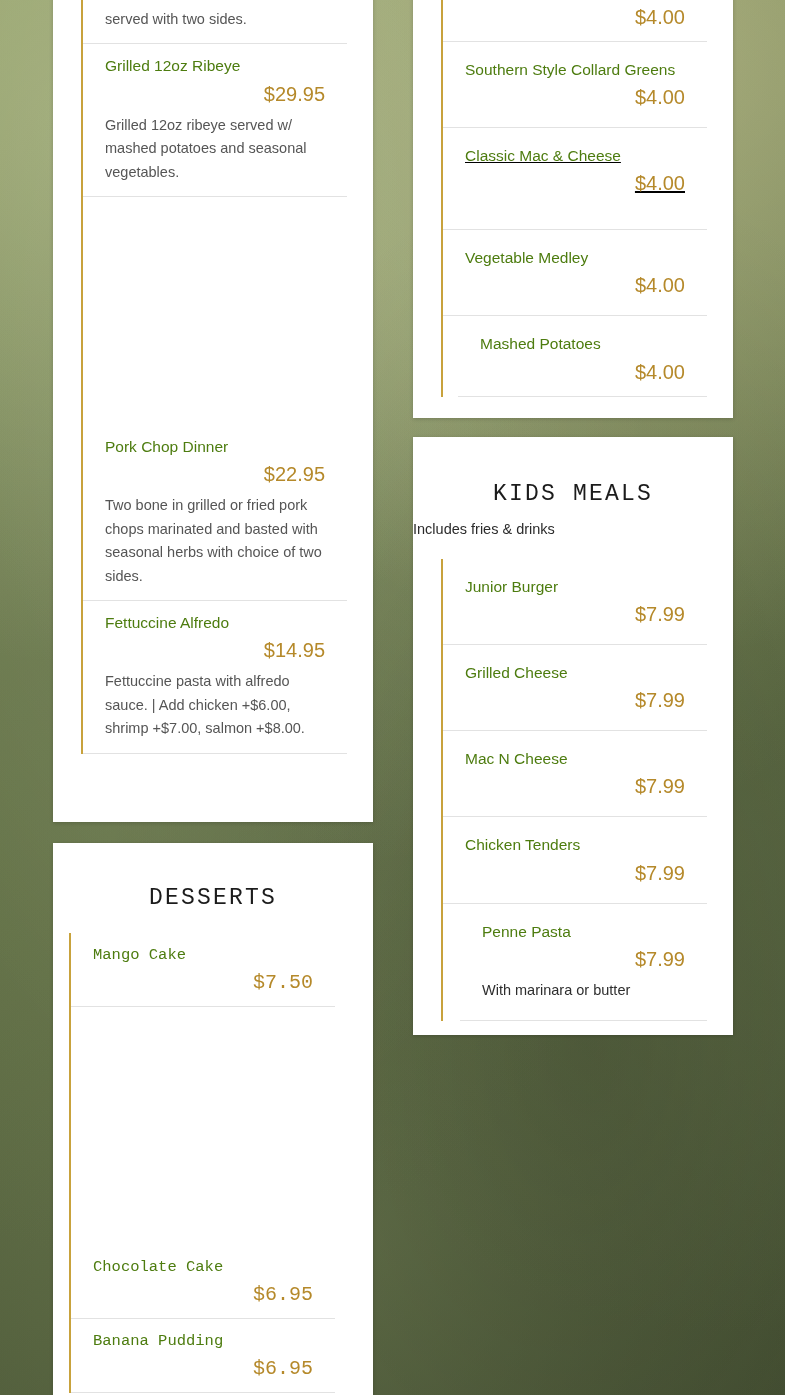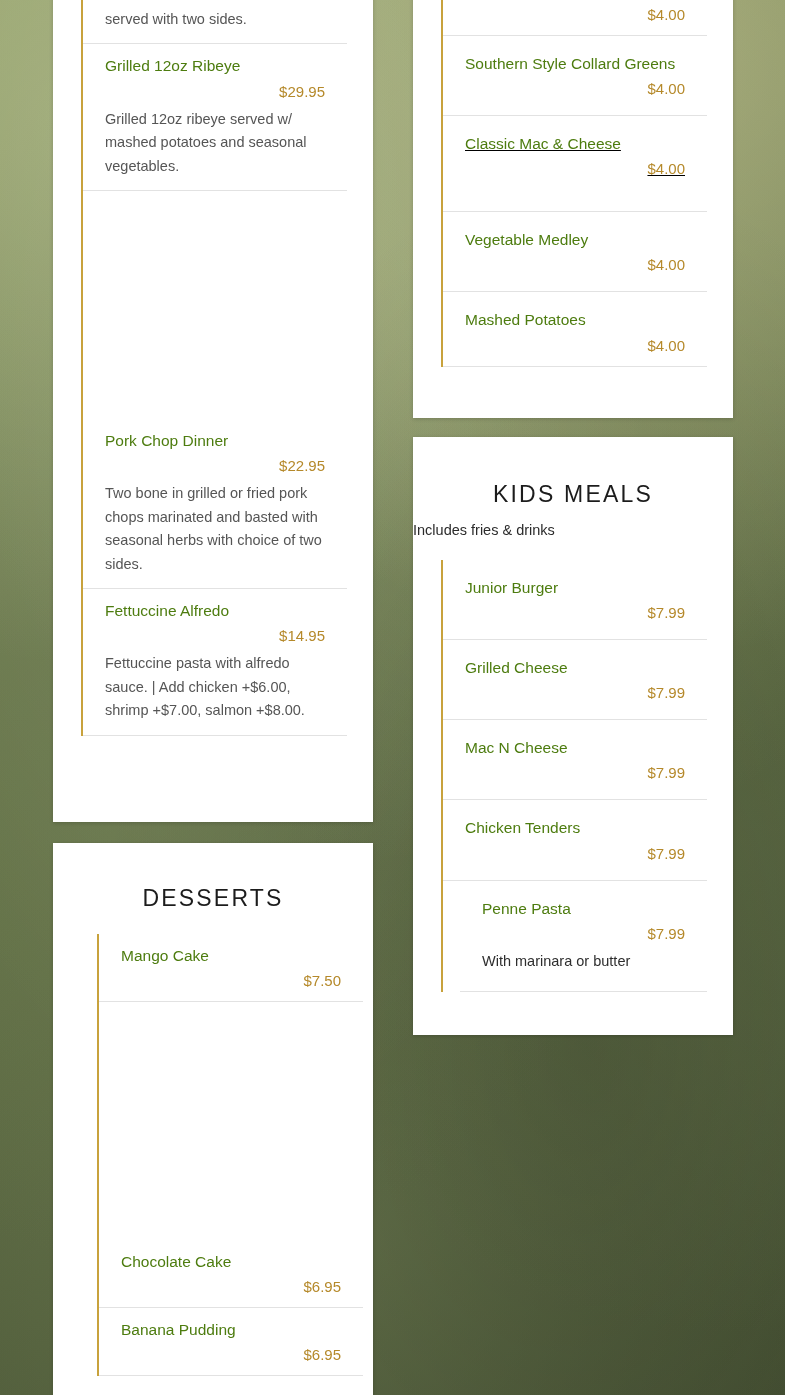--- a/index.html
+++ b/index.html
@@ -44,21 +44,21 @@
   }
 
   .card {
     position: absolute;
     background: #ffffff;
     box-shadow: 0 1px 4px rgba(0,0,0,0.18);
   }
 
   .card-title {
     text-align: center;
-    font-family: Liberation Sans, sans-serif;
+    font-family: Liberation Mono, monospace;
     font-size: 23px;
     letter-spacing: 2.2px;
     color: #1c1c1c;
     font-weight: 400;
   }
   .card-sub {
     font-size: 14.5px;
     color: #2b2b2b;
     font-weight: 400;
   }
@@ -80,21 +80,21 @@
   .item:last-child .item-inner {
     border-bottom: 1px solid #e2e2e2;
   }
   .item-name {
     font-size: 15.5px;
     color: #4d7c0f;
     line-height: 1.3;
   }
   .item-price {
     text-align: right;
-    font-size: 15px;
+    font-size: 20px;
     color: #b5892a;
     margin-top: 6px;
   }
   .item-desc {
     font-size: 14.5px;
     color: #555555;
     line-height: 1.62;
     margin-top: 8px;
   }
   .item-desc.sub {
@@ -146,21 +146,21 @@
           <div class="item-desc">Fettuccine pasta with alfredo sauce. | Add chicken +$6.00, shrimp +$7.00, salmon +$8.00.</div>
         </div>
       </div>
 
     </div>
   </div>
 
   <div class="card" style="left:53px; top:843px; width:320px; height:560px;">
     <div class="card-title" style="margin-top:42px;">DESSERTS</div>
 
-    <div class="items" style="margin:22px 0 0 44px; width:264px;">
+    <div class="items" style="margin:22px 0 0 16px; width:264px;font-family:Liberation Mono, monospace;">
 
       <div class="item">
         <div class="item-inner">
           <div class="item-name">Mango Cake</div>
           <div class="item-price">$7.50</div>
         </div>
       </div>
 
       <div class="item">
         <div class="item-inner">
@@ -205,21 +205,21 @@
       </div>
 
       <div class="item">
         <div class="item-inner" style="padding-top:18px; padding-bottom:18px;">
           <div class="item-name">Vegetable Medley</div>
           <div class="item-price">$4.00</div>
         </div>
       </div>
 
       <div class="item">
-        <div class="item-inner" style="padding-top:18px; ">
+        <div class="item-inner" style="padding-top:18px; margin-left:15px;">
           <div class="item-name">Mashed Potatoes</div>
           <div class="item-price">$4.00</div>
         </div>
       </div>
 
     </div>
   </div>
 
   <div class="card" style="left:413px; top:437px; width:320px; height:598px;">
     <div class="card-title" style="margin-top:44px;">KIDS MEALS</div>

